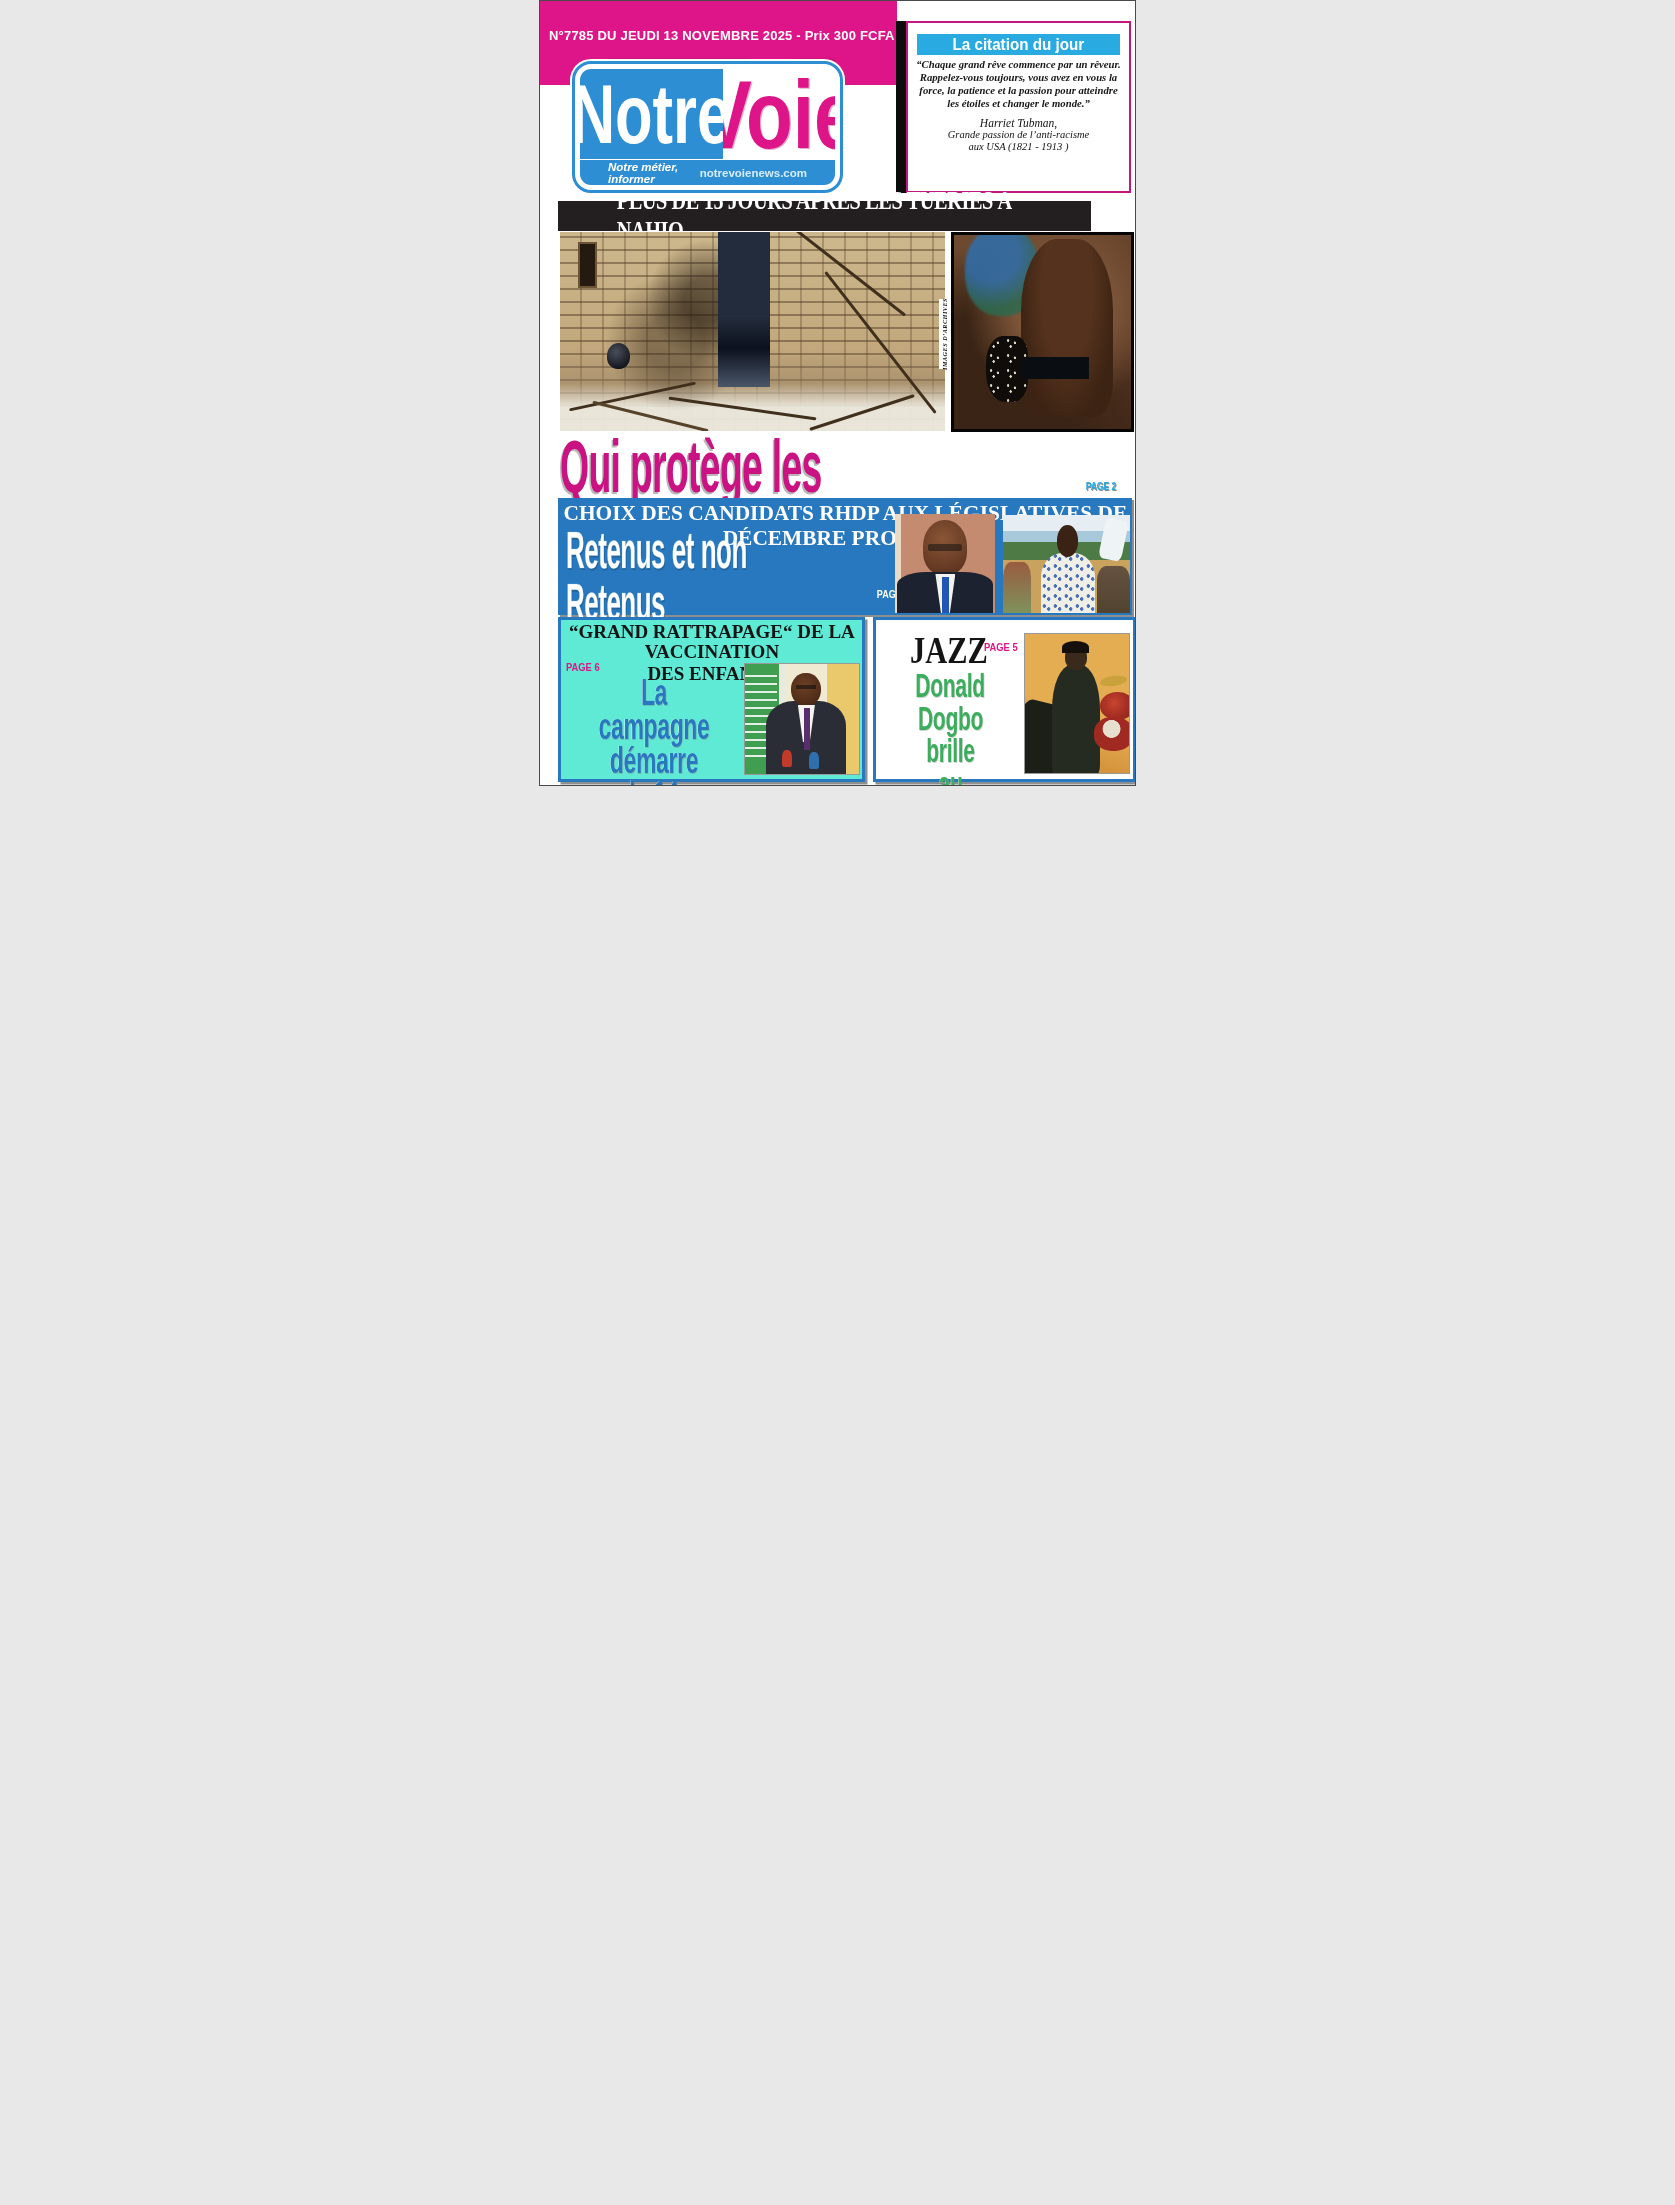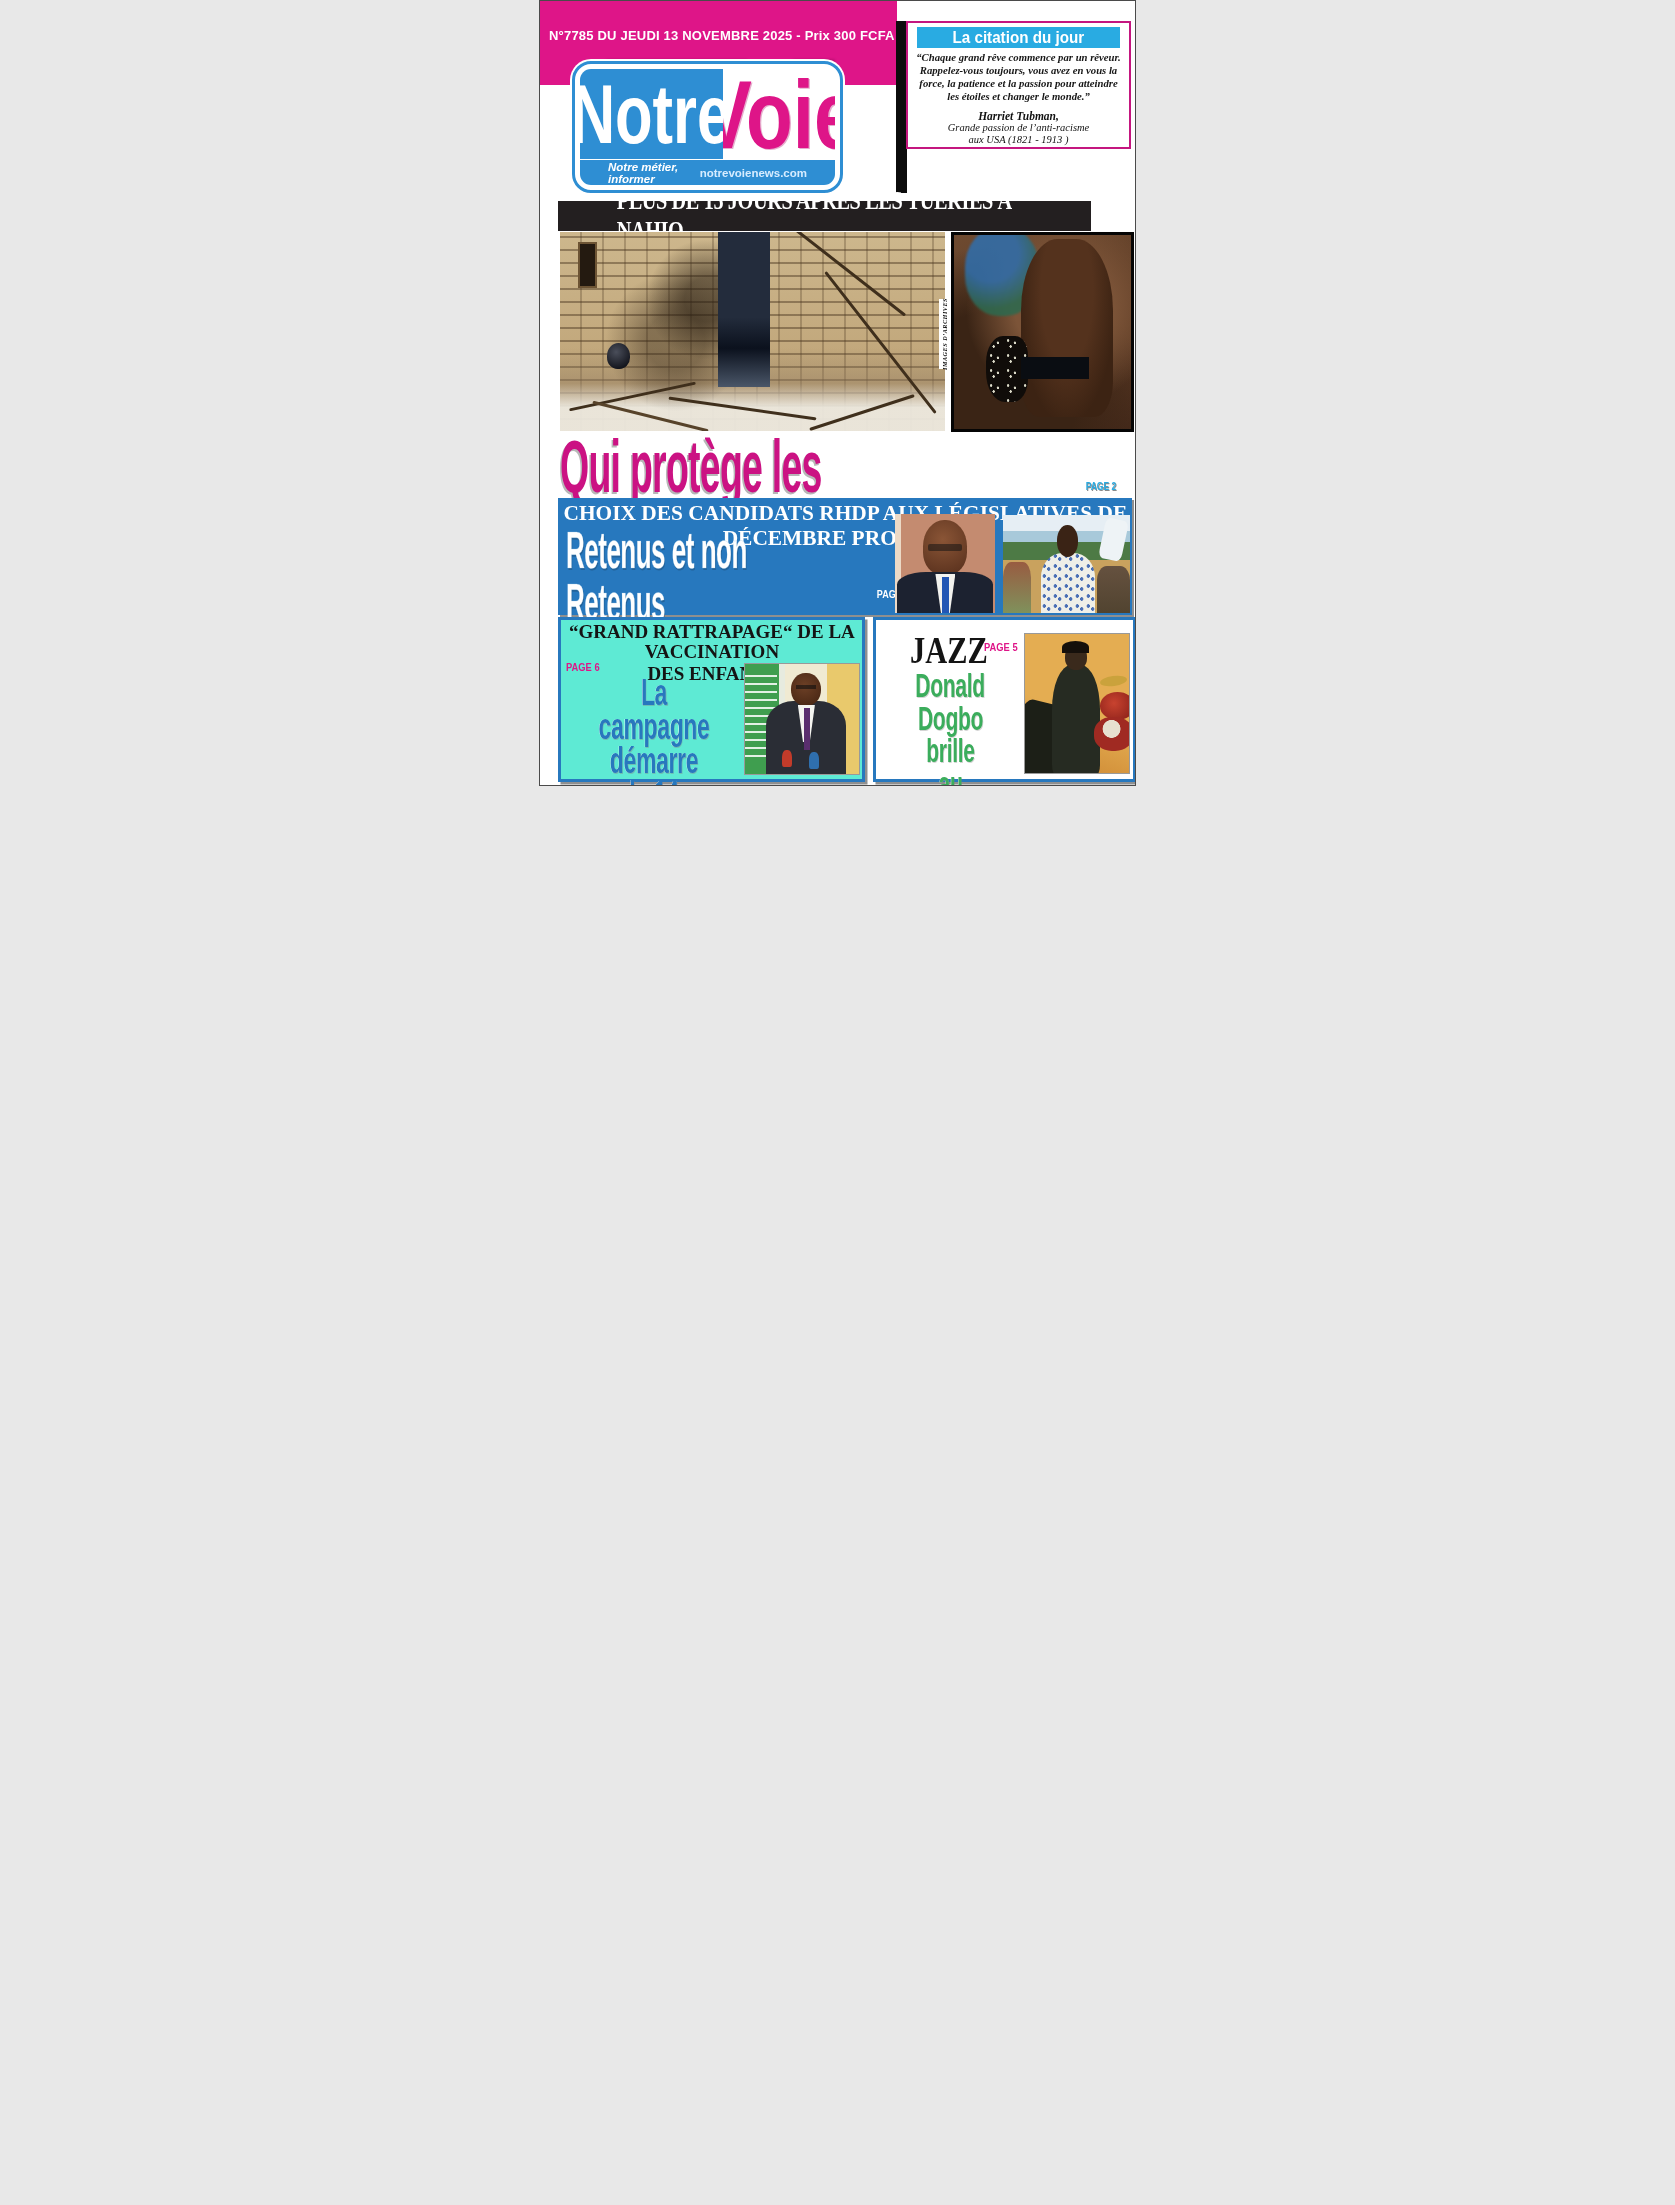--- a/index.html
+++ b/index.html
@@ -52,36 +52,36 @@
     position: absolute; left: 5px; right: 5px; bottom: 5px; height: 25px;
     background: #2E8ED3; border-radius: 0 0 11px 11px;
     display: flex; align-items: center; justify-content: space-between; padding: 0 28px;
   }
   .logo-tagline { color: #fff; font-size: 11.5px; font-weight: bold; font-style: italic; }
   .logo-site   { color: #d6ecff; font-size: 11.5px; font-weight: bold; }
 
   
   .quote-divider { position: absolute; left: 356px; top: 20px; width: 11px; height: 172px; background: #0c0c0c; }
   .quote-box {
-    position: absolute; left: 366px; top: 20px; width: 225px; height: 128px;
-    background: #fff; border: 2.5px solid #C4167F; padding: 3px 5px;
+    position: absolute; left: 366px; top: 20px; width: 225px; height: 172px;
+    background: #fff; border: 2.5px solid #C4167F; padding: 10px 5px;
     text-align: center;
   }
   .quote-header {
     margin: 1px auto 3px auto; width: 96%; height: 21px; background: #29ABE2;
     display: flex; align-items: center; justify-content: center;
   }
   .quote-header span { color: #fff; font-size: 16px; font-weight: bold; transform: scaleX(.95); }
   .quote-text {
     font-family: "Liberation Serif", serif; font-weight: bold; font-style: italic;
     color: #161616; font-size: 10.7px; line-height: 1.22;
   }
   .quote-author {
     margin-top: 7px; font-family: "Liberation Serif", serif;
-    font-weight: bold; font-style: italic; font-size: 11.5px; color: #111; text-align: center;
+    font-weight: normal; font-style: italic; font-size: 11.5px; color: #111; text-align: center;
   }
   .quote-desc {
     font-family: "Liberation Serif", serif; font-style: italic;
     font-size: 10.5px; color: #111; line-height: 1.15;
   }
 
   
   .kicker-banner {
     position: absolute; left: 18.4px; top: 200px; width: 533px; height: 30px;
     background: #231F20; display: flex; align-items: center; justify-content: center;

